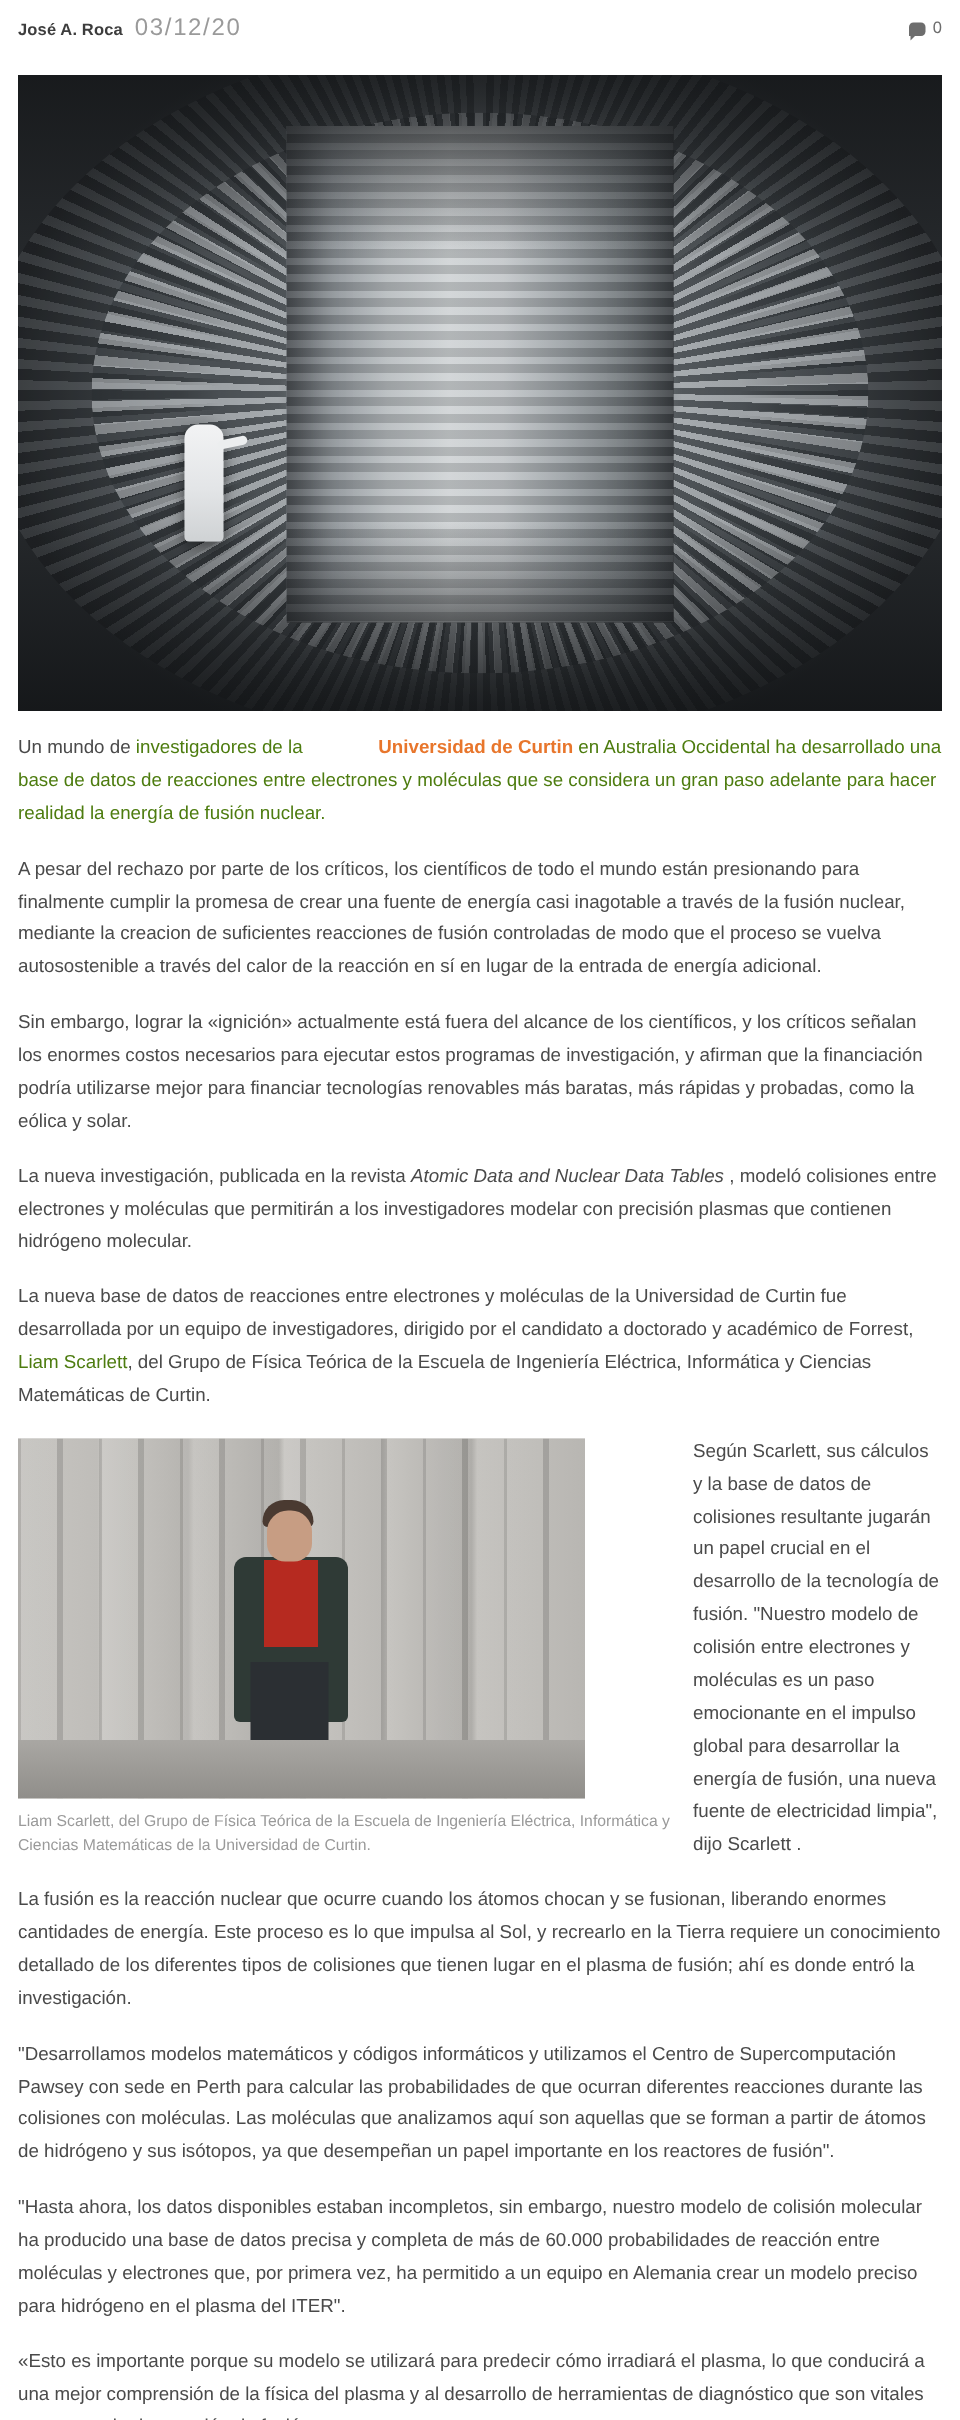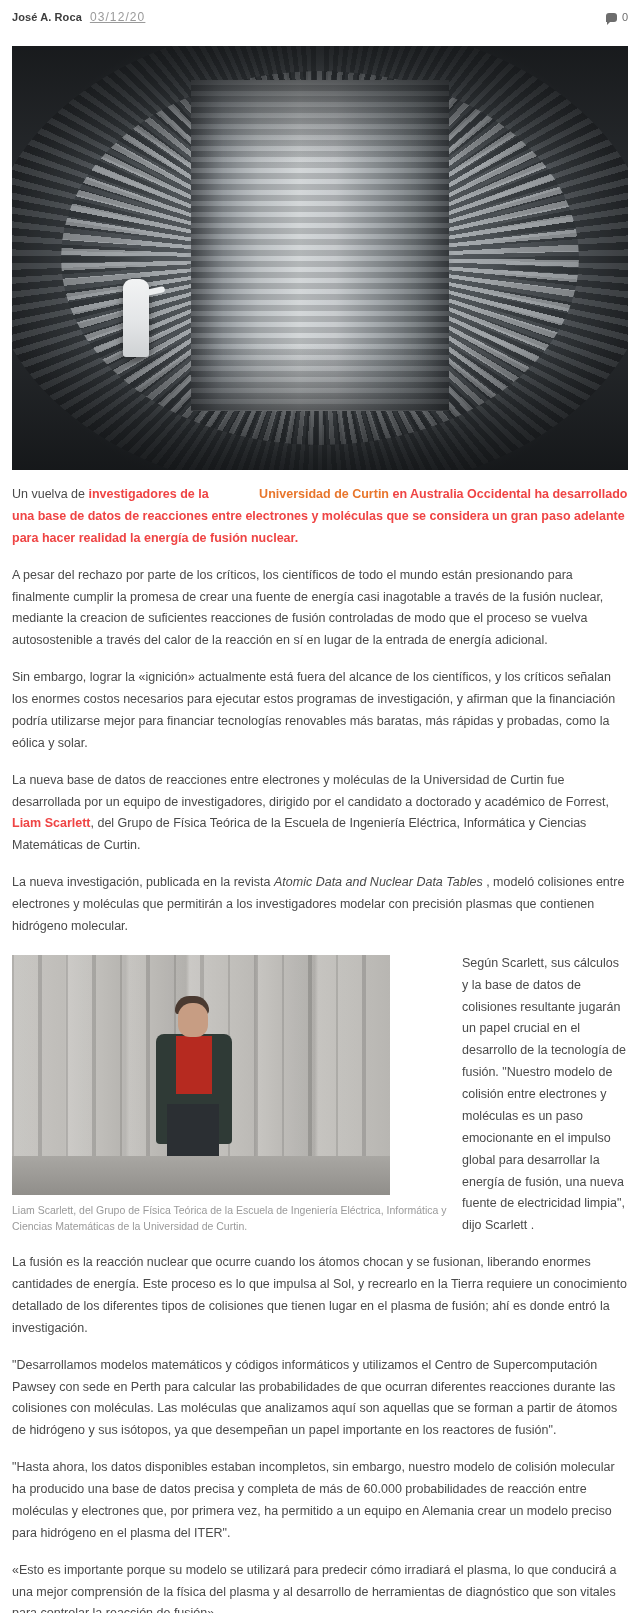--- a/index.html
+++ b/index.html
@@ -39,24 +39,23 @@
     align-items: baseline;
     gap: 8px;
   }
   .author {
     font-size: 11px;
     font-weight: bold;
     color: #3d3d3d;
     letter-spacing: 0.1px;
   }
   .date {
-    font-size: 12px;
+    font-size: 16px;
     color: #9a9a9a;
     letter-spacing: 1.1px;
-    text-decoration: underline;
   }
   .comments {
     display: flex;
     align-items: center;
     gap: 5px;
     font-size: 11px;
     color: #6d6d6d;
   }
   .comment-bubble {
     display: inline-block;
@@ -181,21 +180,21 @@
   p.body {
     font-size: 12.5px;
     line-height: 1.75;
     color: #4a4a4a;
     margin: 0 0 15px 0;
     text-align: left;
   }
   p.body.lead {
     font-weight: normal;
   }
-  .strong { font-weight: bold; color: #ef4444; }
+  .strong { font-weight: normal; color: #4d7c0f; }
   .link-accent { color: #e8762c; font-weight: bold; margin-left: 47px; }
   .italic { font-style: italic; }
 
   .figure-wrap {
     float: left;
     width: 436px;
     margin: 2px 14px 6px 0;
   }
   .portrait {
     width: 378px;
@@ -301,33 +300,33 @@
     <div class="ring-outer"></div>
     <div class="ring-mid"></div>
     <div class="core"></div>
     <div class="core-bands"></div>
     <div class="top-shade"></div>
     <div class="bottom-shade"></div>
     <div class="worker"></div>
   </div>
 
   <p class="body lead">
-    <span>Un vuelva de </span><span class="strong">investigadores de la </span><span class="link-accent">Universidad de Curtin</span><span class="strong"> en Australia Occidental ha desarrollado una base de datos de reacciones entre electrones y moléculas que se considera un gran paso adelante para hacer realidad la energía de fusión nuclear.</span>
+    <span>Un mundo de </span><span class="strong">investigadores de la </span><span class="link-accent">Universidad de Curtin</span><span class="strong"> en Australia Occidental ha desarrollado una base de datos de reacciones entre electrones y moléculas que se considera un gran paso adelante para hacer realidad la energía de fusión nuclear.</span>
   </p>
 
   <p class="body">A pesar del  rechazo por parte de los críticos, los científicos de todo el mundo están presionando para finalmente cumplir la promesa de crear una fuente de energía casi inagotable a través de la fusión nuclear, mediante la creacion de suficientes reacciones de fusión controladas de modo que el proceso se vuelva autosostenible a través del calor de la reacción en sí en lugar de la entrada de energía adicional.</p>
 
   <p class="body">Sin embargo, lograr la «ignición» actualmente está fuera del alcance de los científicos, y los críticos señalan los enormes costos necesarios para ejecutar estos programas de investigación, y afirman que la financiación podría utilizarse mejor para financiar tecnologías renovables más baratas, más rápidas y probadas, como la eólica y solar.</p>
+
+  <p class="body">
+    <span>La nueva investigación, publicada en la revista </span><span class="italic">Atomic Data and Nuclear Data Tables</span><span> , modeló colisiones entre electrones y moléculas que permitirán a los investigadores modelar con precisión plasmas que contienen hidrógeno molecular.</span>
+  </p>
 
   <p class="body">
     <span>La nueva base de datos de reacciones entre electrones y moléculas de la Universidad de Curtin fue desarrollada por un equipo de investigadores, dirigido por el candidato a doctorado y académico de Forrest, </span><span class="strong">Liam Scarlett</span><span>, del Grupo de Física Teórica de la Escuela de Ingeniería Eléctrica, Informática y Ciencias Matemáticas de Curtin.</span>
-  </p>
-
-  <p class="body">
-    <span>La nueva investigación, publicada en la revista </span><span class="italic">Atomic Data and Nuclear Data Tables</span><span> , modeló colisiones entre electrones y moléculas que permitirán a los investigadores modelar con precisión plasmas que contienen hidrógeno molecular.</span>
   </p>
 
   <div class="clearfix">
     <div class="figure-wrap">
       <div class="portrait">
         <div class="wall"></div>
         <div class="slats"></div>
         <div class="person-jacket"></div>
         <div class="person-shirt"></div>
         <div class="person-legs"></div>

